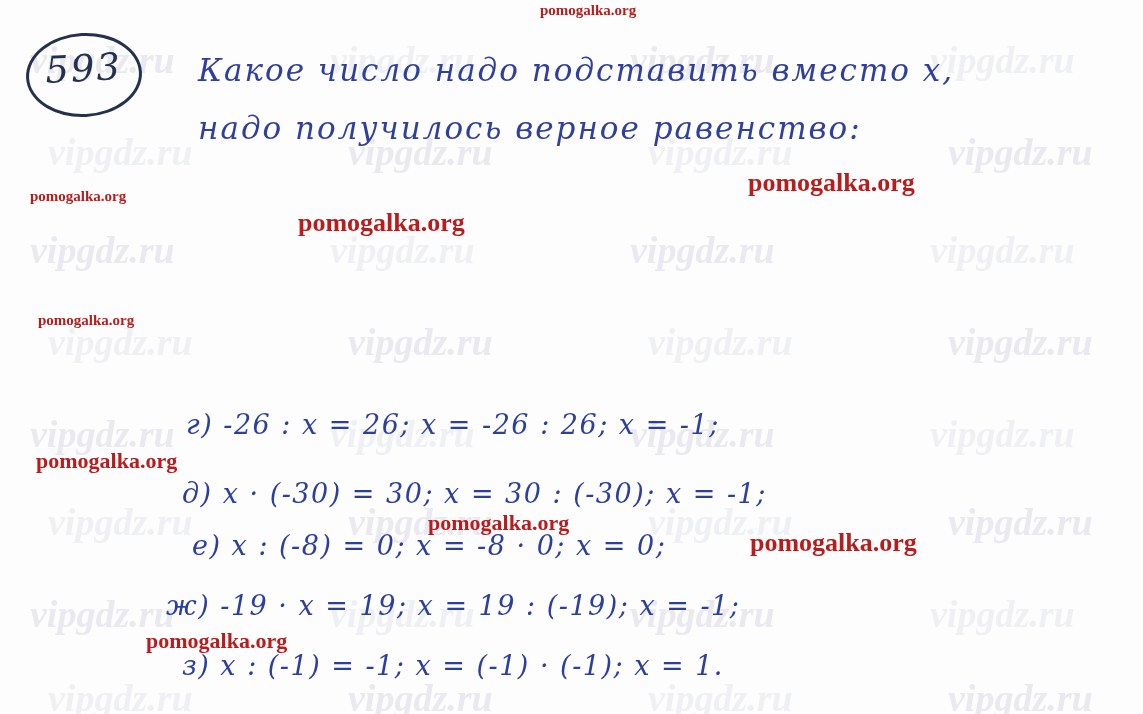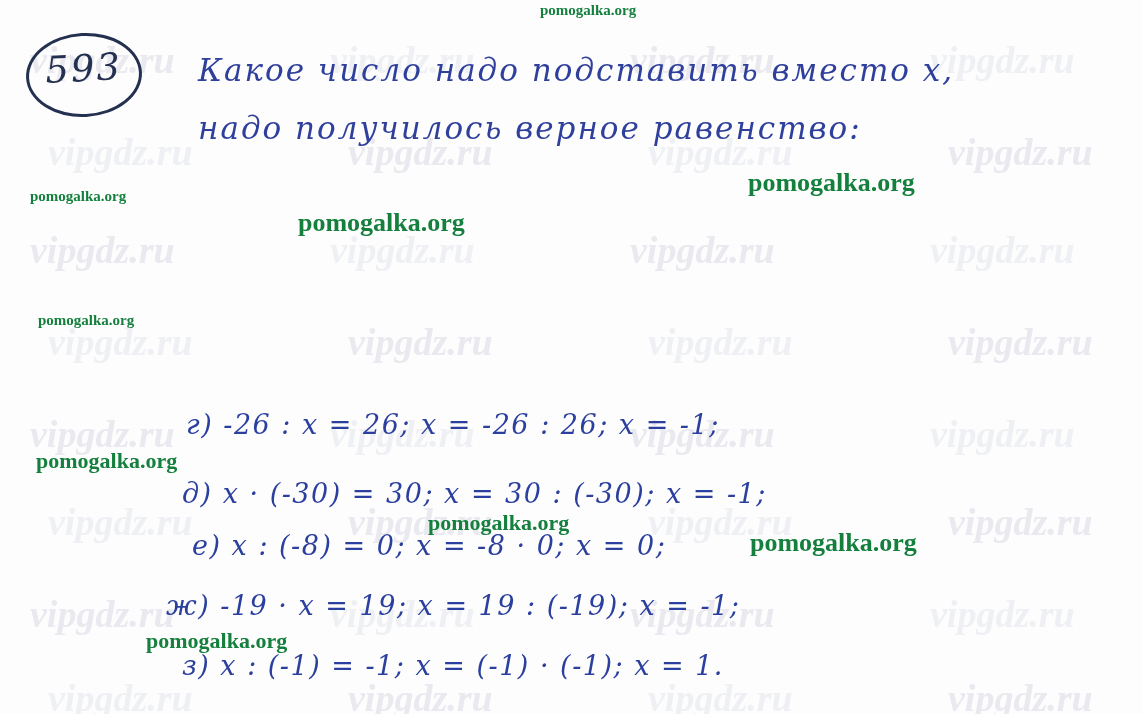--- a/index.html
+++ b/index.html
@@ -41,21 +41,21 @@
   }
   .wm-tile.light {
     color: #eef0f4;
   }
 
   
   .pg {
     position: absolute;
     font-family: "Liberation Serif", serif;
     font-weight: bold;
-    color: #15803d;
+    color: #b91c1c;
     white-space: nowrap;
     user-select: none;
   }
 
   
   .hand {
     position: absolute;
     font-family: "DejaVu Serif", serif;
     font-style: italic;
     color: #2b3f9e;

